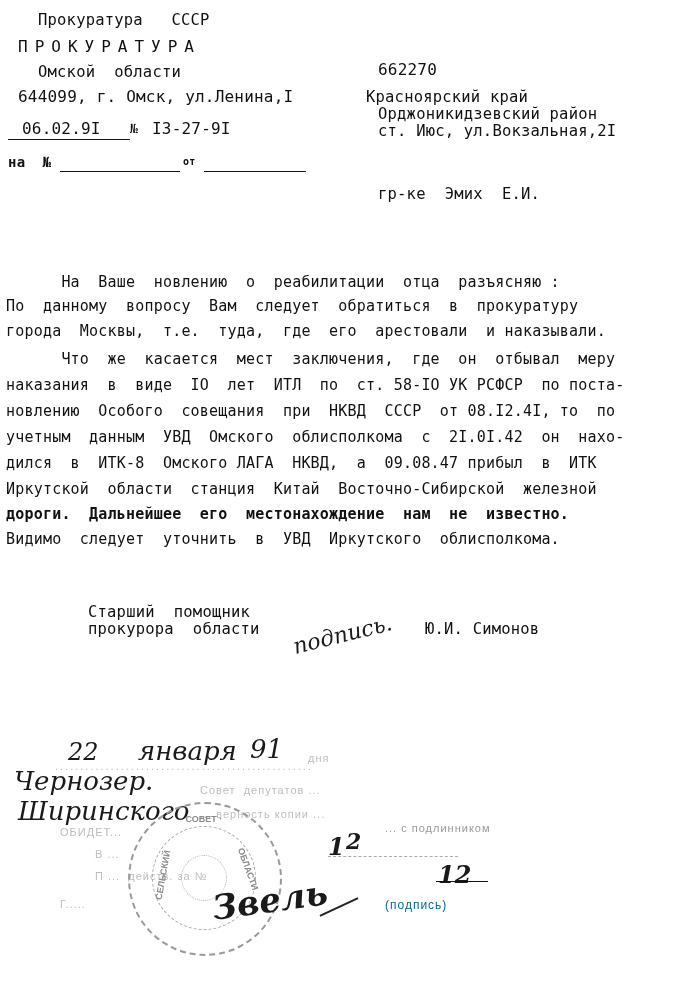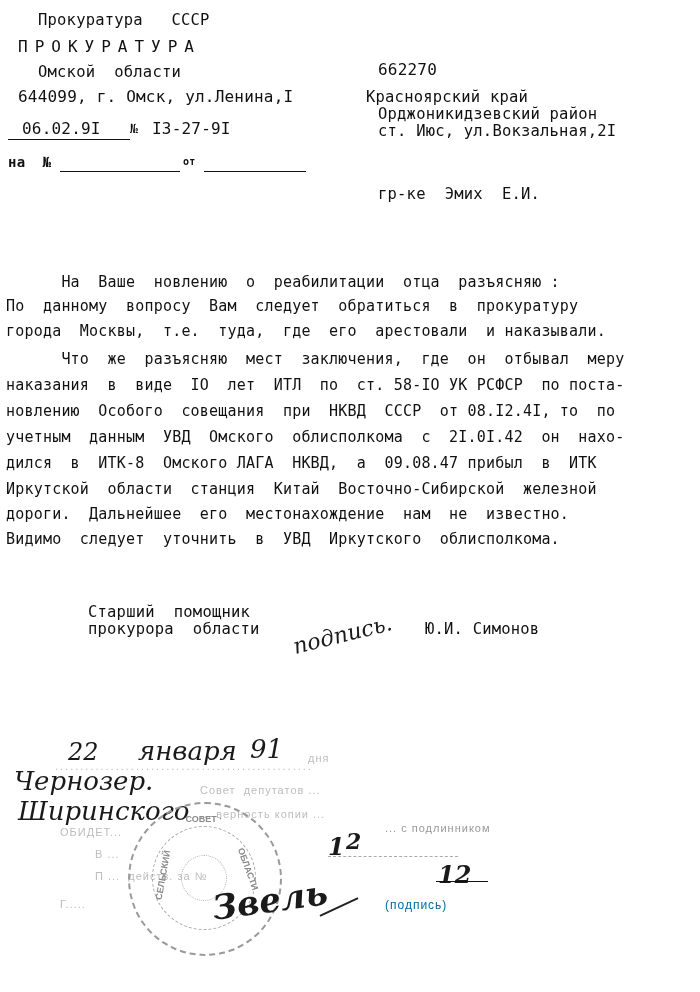--- a/index.html
+++ b/index.html
@@ -41,27 +41,27 @@
 
 <div class="t" style="left:378px;top:61px;font-size:16px;">662270</div>
 <div class="t" style="left:366px;top:88px;">Красноярский край</div>
 <div class="t" style="left:378px;top:105px;">Орджоникидзевский район</div>
 <div class="t" style="left:378px;top:122px;">ст. Июс, ул.Вокзальная,2I</div>
 <div class="t" style="left:378px;top:139px;margin-top:46px;">гр-ке  Эмих  Е.И.</div>
 
 <div class="t" style="left:6px;top:273px;font-size:15px;">      На  Ваше  новлению  о  реабилитации  отца  разъясняю :</div>
 <div class="t" style="left:6px;top:297px;font-size:15px;">По  данному  вопросу  Вам  следует  обратиться  в  прокуратуру</div>
 <div class="t" style="left:6px;top:322px;font-size:15px;">города  Москвы,  т.е.  туда,  где  его  арестовали  и наказывали.</div>
-<div class="t" style="left:6px;top:350px;font-size:15px;">      Что  же  разъясняю  мест  заключения,  где  он  отбывал  меру</div>
+<div class="t" style="left:6px;top:350px;font-size:15px;">      Что  же  касается  мест  заключения,  где  он  отбывал  меру</div>
 <div class="t" style="left:6px;top:376px;font-size:15px;">наказания  в  виде  IО  лет  ИТЛ  по  ст. 58-IО УК РСФСР  по поста-</div>
 <div class="t" style="left:6px;top:402px;font-size:15px;">новлению  Особого  совещания  при  НКВД  СССР  от 08.I2.4I, то  по</div>
 <div class="t" style="left:6px;top:428px;font-size:15px;">учетным  данным  УВД  Омского  облисполкома  с  2I.0I.42  он  нахо-</div>
 <div class="t" style="left:6px;top:454px;font-size:15px;">дился  в  ИТК-8  Омского ЛАГА  НКВД,  а  09.08.47 прибыл  в  ИТК</div>
 <div class="t" style="left:6px;top:480px;font-size:15px;">Иркутской  области  станция  Китай  Восточно-Сибирской  железной</div>
-<div class="t" style="left:6px;top:505px;font-size:15px;">дороги.  Дальнейшее  его  местонахождение  нам  не  известно.</div>
+<div class="t" style="left:6px;top:505px;font-size:15px;font-weight:bold;">дороги.  Дальнейшее  его  местонахождение  нам  не  известно.</div>
 <div class="t" style="left:6px;top:530px;font-size:15px;">Видимо  следует  уточнить  в  УВД  Иркутского  облисполкома.</div>
 
 <div class="t" style="left:88px;top:603px;">Старший  помощник</div>
 <div class="t" style="left:88px;top:620px;">прокурора  области</div>
 <div class="hand" style="left:292px;top:622px;font-size:22px;transform:rotate(-14deg);">подпись.</div>
 <div class="t" style="left:425px;top:620px;">Ю.И. Симонов</div>
 
 <div class="faint" style="left:55px;top:760px;letter-spacing:2px;">...................................................</div>
 <div class="hand" style="left:68px;top:738px;font-size:24px;">22</div>
 <div class="hand" style="left:138px;top:736px;font-size:26px;">января</div>

